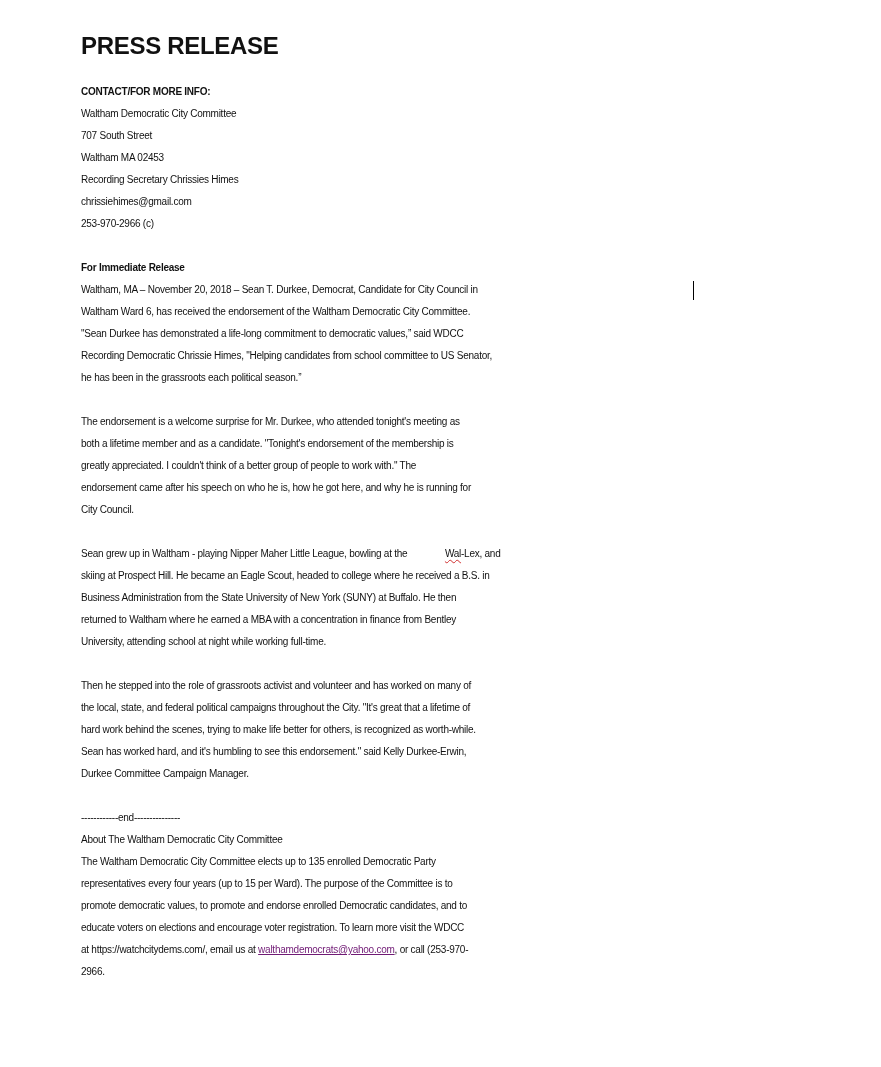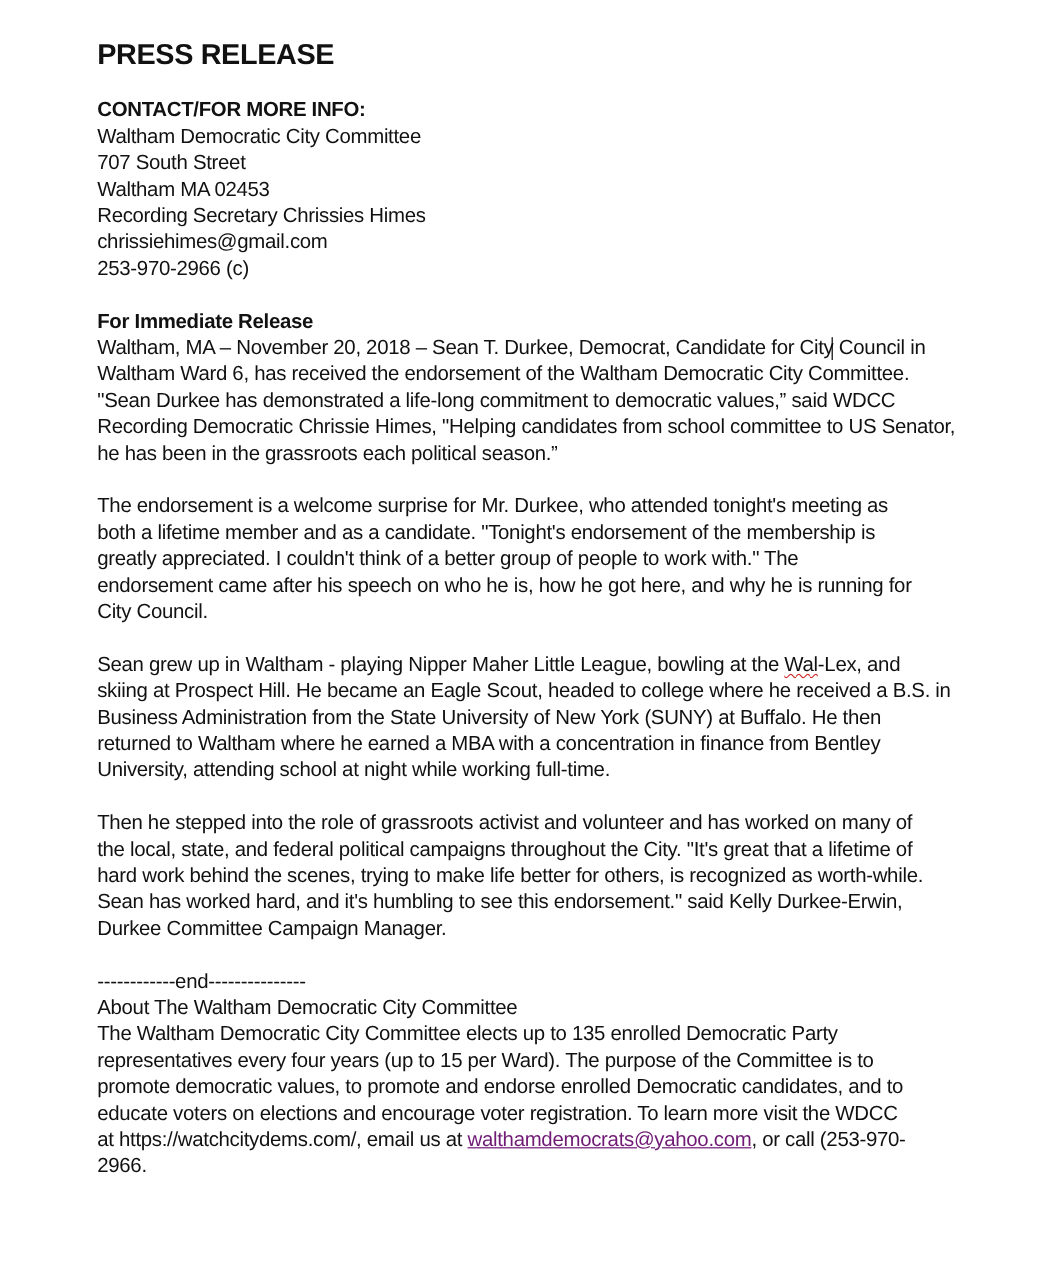--- a/index.html
+++ b/index.html
@@ -1,23 +1,23 @@
 <!DOCTYPE html>
 <html><head>
 <meta charset="utf-8">
 <style>
   html, body { margin: 0; padding: 0; background: #ffffff; }
   body { width: 881px; height: 1067px; position: relative; overflow: hidden;
          font-family: "Liberation Sans", "DejaVu Sans", sans-serif; color: #111111; }
   .page { position: absolute; left: 81px; top: 0; width: 720px; }
   .title { position: absolute; top: 32px; left: 0; font-size: 24px; font-weight: bold; letter-spacing: -0.3px; white-space: nowrap; }
-  .line { position: absolute; left: 0; font-size: 17px; line-height: 22px; height: 22px; white-space: nowrap; letter-spacing: -0.25px; }
+  .line { position: absolute; left: 0; font-size: 10px; line-height: 22px; height: 22px; white-space: nowrap; letter-spacing: -0.25px; }
   .bold { font-weight: bold; }
   .link { text-decoration: underline; color: #701a75; }
-  .squiggle { text-decoration: underline wavy #d03030; text-decoration-thickness: 1px; text-underline-offset: 2px; }
+  .squiggle { text-decoration: underline wavy #d03030; text-decoration-thickness: 1px; text-underline-offset: 2px; margin-left: 35px; }
   .caret { position: absolute; left: 693px; top: 281px; width: 1px; height: 19px; background: #000; }
 </style>
 </head>
 <body>
 
 <div class="page">
   <div class="title">PRESS RELEASE</div>
 
   <div class="line bold" style="top:81px">CONTACT/FOR MORE INFO:</div>
   <div class="line" style="top:103px">Waltham Democratic City Committee</div>

